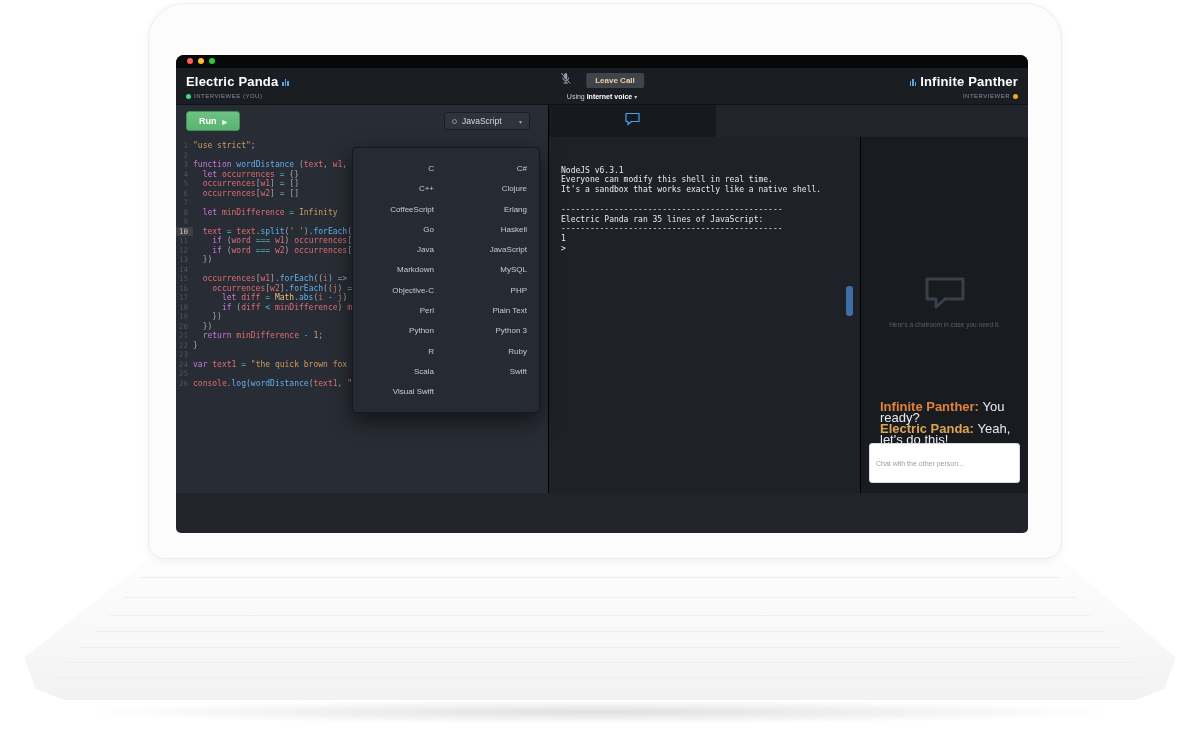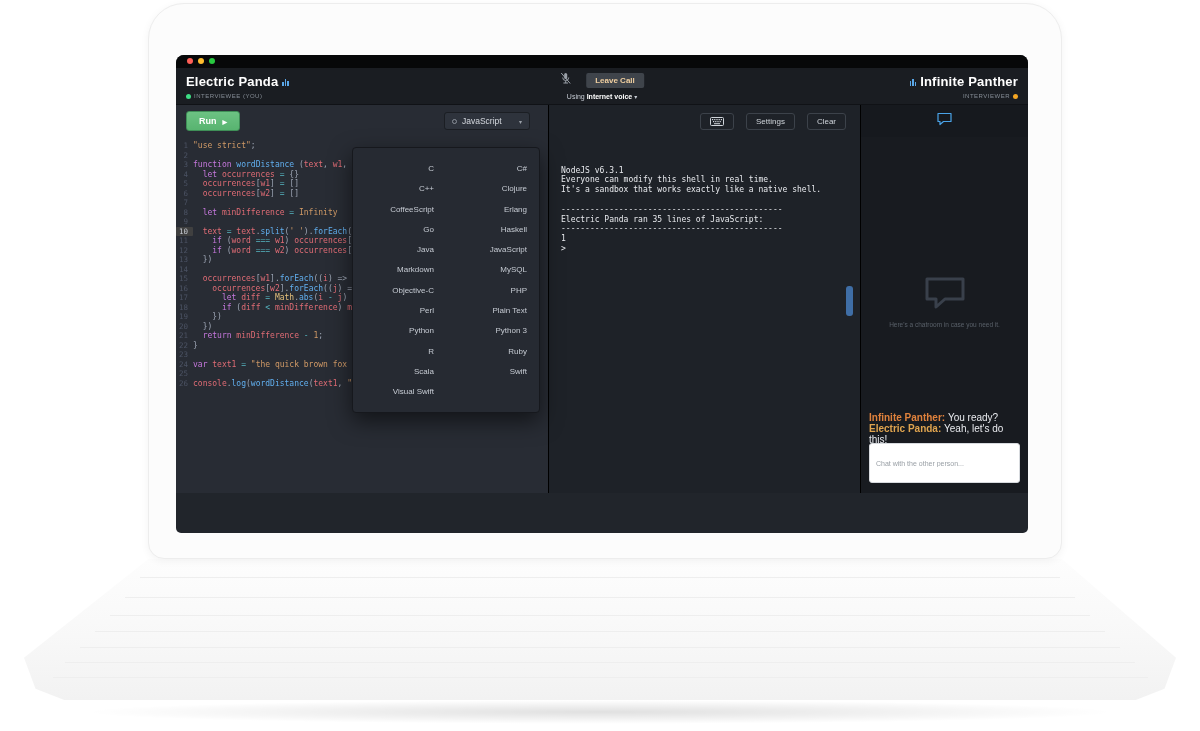--- a/index.html
+++ b/index.html
@@ -69,21 +69,21 @@
   .lc { white-space:pre; font-size:8px; color:#abb2bf; }
   .tok-kw{color:#c678dd}.tok-fn{color:#61afef}.tok-var{color:#e06c75}.tok-op{color:#56b6c2}
   .tok-str{color:#d19a66}.tok-num{color:#d19a66}.tok-type{color:#e5c07b}.tok-plain{color:#9da5b4}
 
   .console { width:312px; background:#1e2228; border-left:1px solid #000; padding:9px 12px;
     font-family:"DejaVu Sans Mono", monospace; font-size:8px; line-height:9.8px; color:#e8eaee; white-space:pre; overflow:hidden; }
 
   .chat { width:168px; background:#181b20; border-left:1px solid #000; position:relative; }
   .chat-empty { position:absolute; top:138px; left:0; right:0; text-align:center; }
   .chat-empty .hint { margin-top:6px; font-size:6.5px; color:#596069; }
-  .chat-messages { position:absolute; left:8px; right:6px; bottom:48px; font-size:10px; line-height:11px; color:#e8eaee; }
+  .chat-messages { position:absolute; left:19px; right:6px; bottom:48px; font-size:13px; line-height:11px; color:#e8eaee; }
   .msg .author { font-weight:bold; }
   .chat-input { position:absolute; left:8px; right:8px; bottom:10px; height:40px; background:#ffffff;
     border:1px solid #d7dade; border-radius:3px; font-size:7px; color:#333; padding:0 6px; font-family:"Liberation Sans",sans-serif; }
   .chat-input::placeholder { color:#9aa0a6; }
 
   .divider-handle { position:absolute; left:670px; top:231px; width:7px; height:30px; border-radius:3px; background:#3f6ea6; z-index:12; cursor:col-resize; }
 
   
   .lang-menu { position:absolute; left:176px; top:92px; width:188px; height:266px; z-index:50;
     background:#262a32; border:1px solid #16181d; border-radius:4px; box-shadow:0 8px 22px rgba(0,0,0,0.55);
@@ -186,41 +186,20 @@
       <div class="th-editor">
         <button class="run-btn">
           <span>Run</span>
           <span class="play">▶</span>
         </button>
         <div class="lang-btn">
           <span class="lang-circle"></span>
           <span>JavaScript</span>
           <span class="caret">▾</span>
         </div>
-      </div>
-      <div class="th-console">
-        <button class="tool-btn">
-          <svg width="14" height="9" viewBox="0 0 14 9">
-            <rect x="0.5" y="0.5" width="13" height="8" rx="1" fill="none" stroke="#cfd4da"></rect>
-            <g fill="#cfd4da">
-              <rect x="2" y="2" width="1.2" height="1.2"></rect>
-                <rect x="4.2" y="2" width="1.2" height="1.2"></rect>
-              <rect x="6.4" y="2" width="1.2" height="1.2"></rect>
-                <rect x="8.6" y="2" width="1.2" height="1.2"></rect>
-              <rect x="10.8" y="2" width="1.2" height="1.2"></rect>
-                <rect x="3" y="4" width="1.2" height="1.2"></rect>
-              <rect x="5.2" y="4" width="1.2" height="1.2"></rect>
-                <rect x="7.4" y="4" width="1.2" height="1.2"></rect>
-              <rect x="9.6" y="4" width="1.2" height="1.2"></rect>
-                <rect x="4" y="6.2" width="6" height="1"></rect>
-            </g>
-          </svg>
-        </button>
-        <button class="tool-btn">Settings</button>
-        <button class="tool-btn">Clear</button>
       </div>
       <div class="th-chat">
         <span>
           <svg width="17" height="14" viewBox="0 0 17 14">
             <path d="M2 1.5h13v8h-7.5l-3.5 3v-3H2z" fill="none" stroke="#4aa3e8" stroke-width="1.2" stroke-linejoin="round"></path>
           </svg>
         </span>
       </div>
     </div>
 

